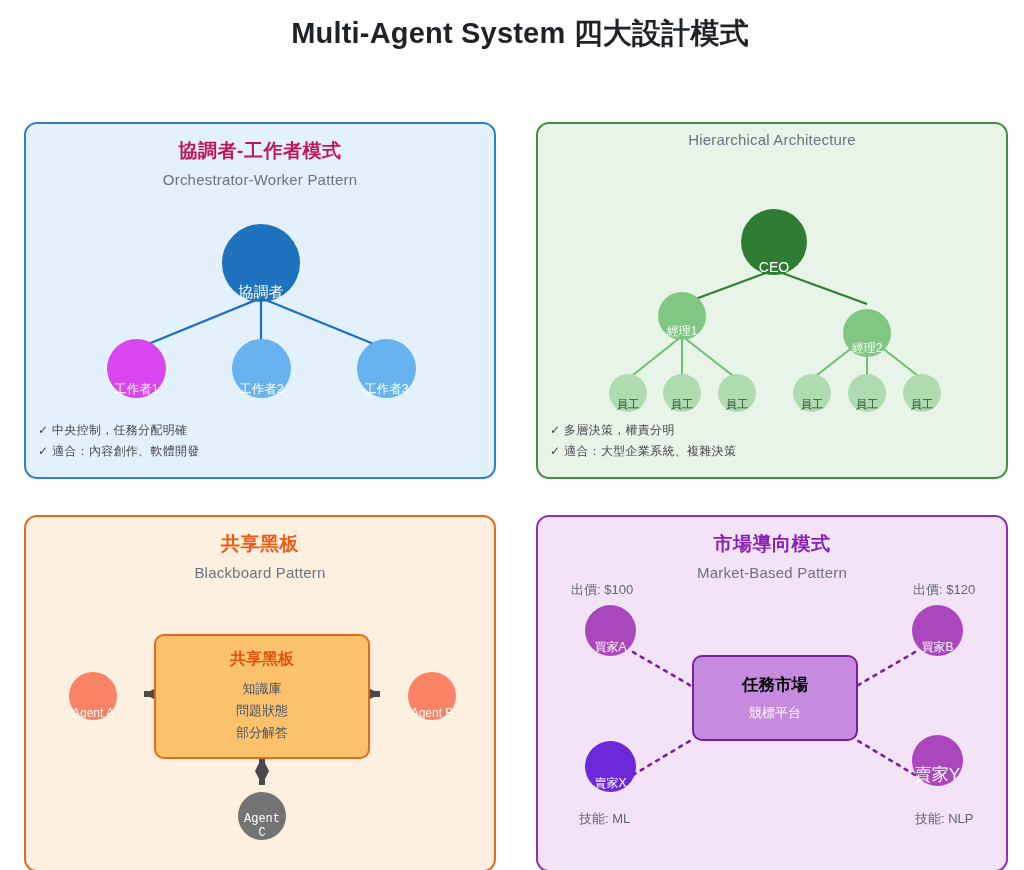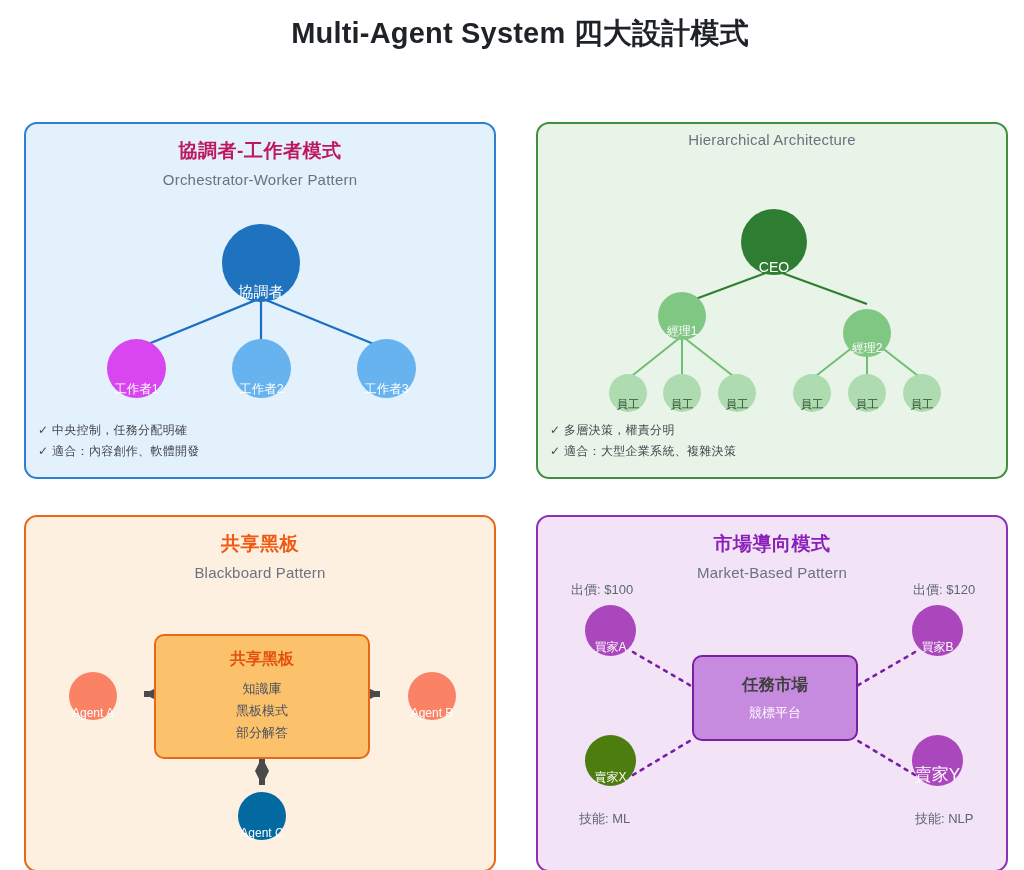--- a/index.html
+++ b/index.html
@@ -222,62 +222,62 @@
 
       <g>
         <polygon points="236,240 229,254 233,254 233,268 239,268 239,254 243,254" fill="#4a4a4a"></polygon>
         <polygon points="236,268 229,254 233,254 233,240 239,240 239,254 243,254" fill="#4a4a4a"></polygon>
       </g>
     </svg>
 
     <div class="box" style="left:128px;top:117px;width:216px;height:125px;background:#fbc26b;border-color:#e8681a;">
       <div style="font-size:16px;font-weight:bold;color:#e2520f;margin-bottom:8px;">共享黑板</div>
       <div style="font-size:13px;color:#4a5160;line-height:22px;">知識庫</div>
-      <div style="font-size:13px;color:#4a5160;line-height:22px;">黑板模式</div>
+      <div style="font-size:13px;color:#4a5160;line-height:22px;">問題狀態</div>
       <div style="font-size:13px;color:#4a5160;line-height:22px;">部分解答</div>
     </div>
 
     <div class="node" style="left:43px;top:155px;width:48px;height:48px;background:#fa8265;font-size:12px;">
       <span>Agent A</span>
     </div>
     <div class="node" style="left:382px;top:155px;width:48px;height:48px;background:#fa8265;font-size:12px;">
       <span>Agent B</span>
     </div>
-    <div class="node" style="left:212px;top:275px;width:48px;height:48px;background:#0369a1;font-size:12px;">
+    <div class="node" style="left:212px;top:275px;width:48px;height:48px;background:#737373;font-size:12px;font-family:Liberation Mono, monospace;">
       <span>Agent C</span>
     </div>
   </div>
 
   <div class="card" id="card4">
     <div class="card-title">市場導向模式</div>
     <div class="card-sub">Market-Based Pattern</div>
 
     <svg class="svg-layer" width="472" height="357">
       <line x1="95" y1="135" x2="155" y2="170" stroke="#7b1fa2" stroke-width="2.6" stroke-dasharray="3 6" stroke-linecap="round"></line>
       <line x1="377" y1="135" x2="317" y2="170" stroke="#7b1fa2" stroke-width="2.6" stroke-dasharray="3 6" stroke-linecap="round"></line>
       <line x1="95" y1="258" x2="155" y2="222" stroke="#7b1fa2" stroke-width="2.6" stroke-dasharray="3 6" stroke-linecap="round"></line>
       <line x1="377" y1="258" x2="317" y2="222" stroke="#7b1fa2" stroke-width="2.6" stroke-dasharray="3 6" stroke-linecap="round"></line>
     </svg>
 
     <div class="box" style="left:154px;top:138px;width:166px;height:86px;background:#c68ade;border-color:#7b1fa2;">
-      <div style="font-size:16.5px;font-weight:bold;color:#404040;margin-bottom:8px;">任務市場</div>
+      <div style="font-size:16.5px;font-weight:bold;color:#000000;margin-bottom:8px;">任務市場</div>
       <div style="font-size:13px;color:#ffffff;">競標平台</div>
     </div>
 
     <div class="small-label" style="left:33px;top:64px;">出價: $100</div>
     <div class="node" style="left:47px;top:88px;width:51px;height:51px;background:#ab47bc;font-size:12px;">
       <span>買家A</span>
     </div>
 
     <div class="small-label" style="left:375px;top:64px;">出價: $120</div>
     <div class="node" style="left:374px;top:88px;width:51px;height:51px;background:#ab47bc;font-size:12px;">
       <span>買家B</span>
     </div>
 
-    <div class="node" style="left:47px;top:218px;width:51px;height:51px;background:#4d7c0f;font-size:12px;">
+    <div class="node" style="left:47px;top:224px;width:51px;height:51px;background:#6d28d9;font-size:12px;">
       <span>賣家X</span>
     </div>
     <div class="small-label" style="left:41px;top:293px;">技能: ML</div>
 
     <div class="node" style="left:374px;top:218px;width:51px;height:51px;background:#ab47bc;font-size:17px;">
       <span>賣家Y</span>
     </div>
     <div class="small-label" style="left:377px;top:293px;">技能: NLP</div>
   </div>
 

